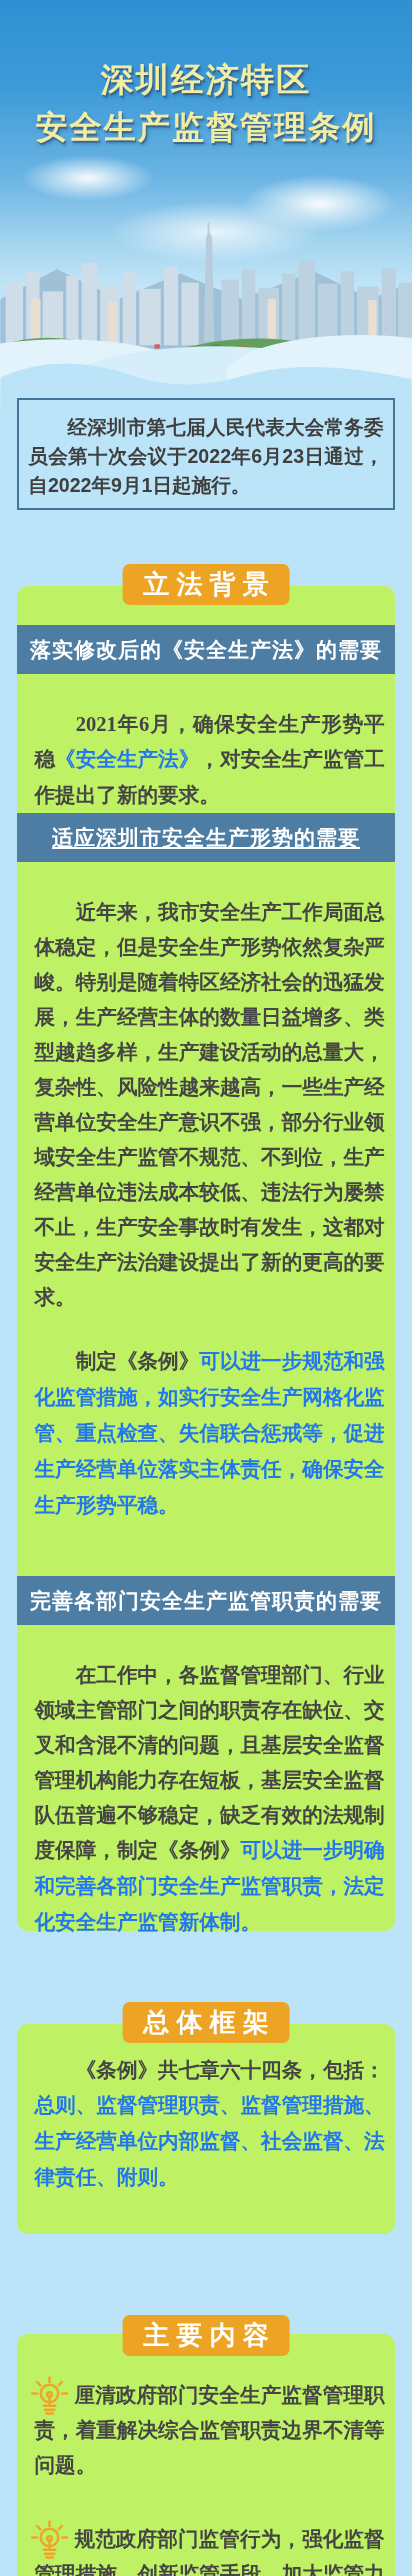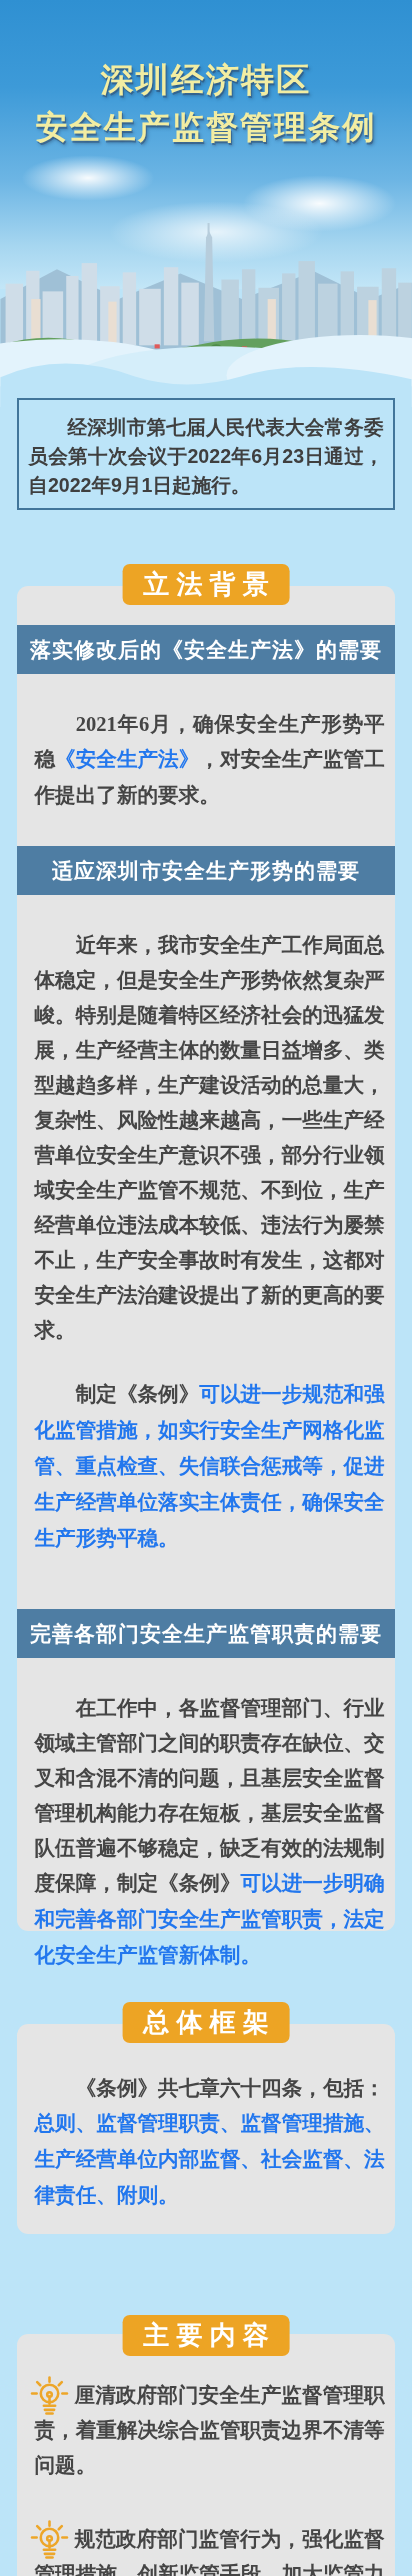--- a/index.html
+++ b/index.html
@@ -31,33 +31,33 @@
       border:2.1px solid var(--boxborder);padding:13.4px 9.3px 0 9.3px;
       font-size:19.6px;line-height:29px;font-weight:bold;color:#3f3f3f;
       text-indent:2em;text-align:justify;}
 
   
   .badge{position:absolute;left:50%;transform:translateX(-50%);z-index:5;
       background:var(--orange);color:#fff;height:41px;line-height:41px;
       font-size:26px;font-weight:bold;letter-spacing:7.2px;
       padding:0 13.4px 0 20.6px;border-radius:7.2px;white-space:nowrap;}
   .badge1{top:564px;} .badge2{top:2002px;} .badge3{top:2315px;}
-  .card{position:absolute;left:17px;width:378px;background:#e5e5e5;border-radius:11.3px;}
+  .card{position:absolute;left:17px;width:378px;background:#bef264;border-radius:11.3px;}
   .card1{top:586px;height:1345px;}
   .card2{top:2024px;height:210px;}
   .card3{top:2334px;height:807px;}
 
   .banner{height:49px;line-height:49px;background:var(--banner);color:#fff;
       text-align:center;font-size:21px;font-weight:bold;letter-spacing:1px;white-space:nowrap;}
-  .banner-1{margin-top:39px;} .banner-2{margin-top:33px;} .banner-3{margin-top:52px;}
+  .banner-1{margin-top:39px;} .banner-2{text-decoration:underline;} .banner-3{margin-top:52px;}
 
   .para{margin:0 10.3px 0 17.5px;font-size:20.6px;line-height:35px;font-weight:700;
       color:var(--dark);text-align:justify;text-indent:2em;
       font-family:"Liberation Serif","DejaVu Serif",serif;}
-  .p-gap-lg{margin-top:33px;} .p-gap-md{margin-top:29px;} .p-gap-xl{margin-top:47px;}
+  .p-gap-lg{margin-top:33px;} .p-gap-md{margin-top:29px;} .p-gap-xl{margin-top:29px;}
   .seg-blue{color:var(--blue);font-family:Liberation Mono, monospace;}
 
   
   .bullet{position:relative;margin:0 10.3px 0 17.5px;font-size:20.6px;line-height:35px;
       font-weight:700;color:var(--dark);text-align:justify;text-indent:40px;
       font-family:Liberation Mono, monospace;}
   .b-gap1{margin-top:45px;} .b-gap{margin-top:39px;}
   .bulb{position:absolute;left:-4.1px;top:-3.1px;width:39px;height:39px;}
 </style>
 </head>

